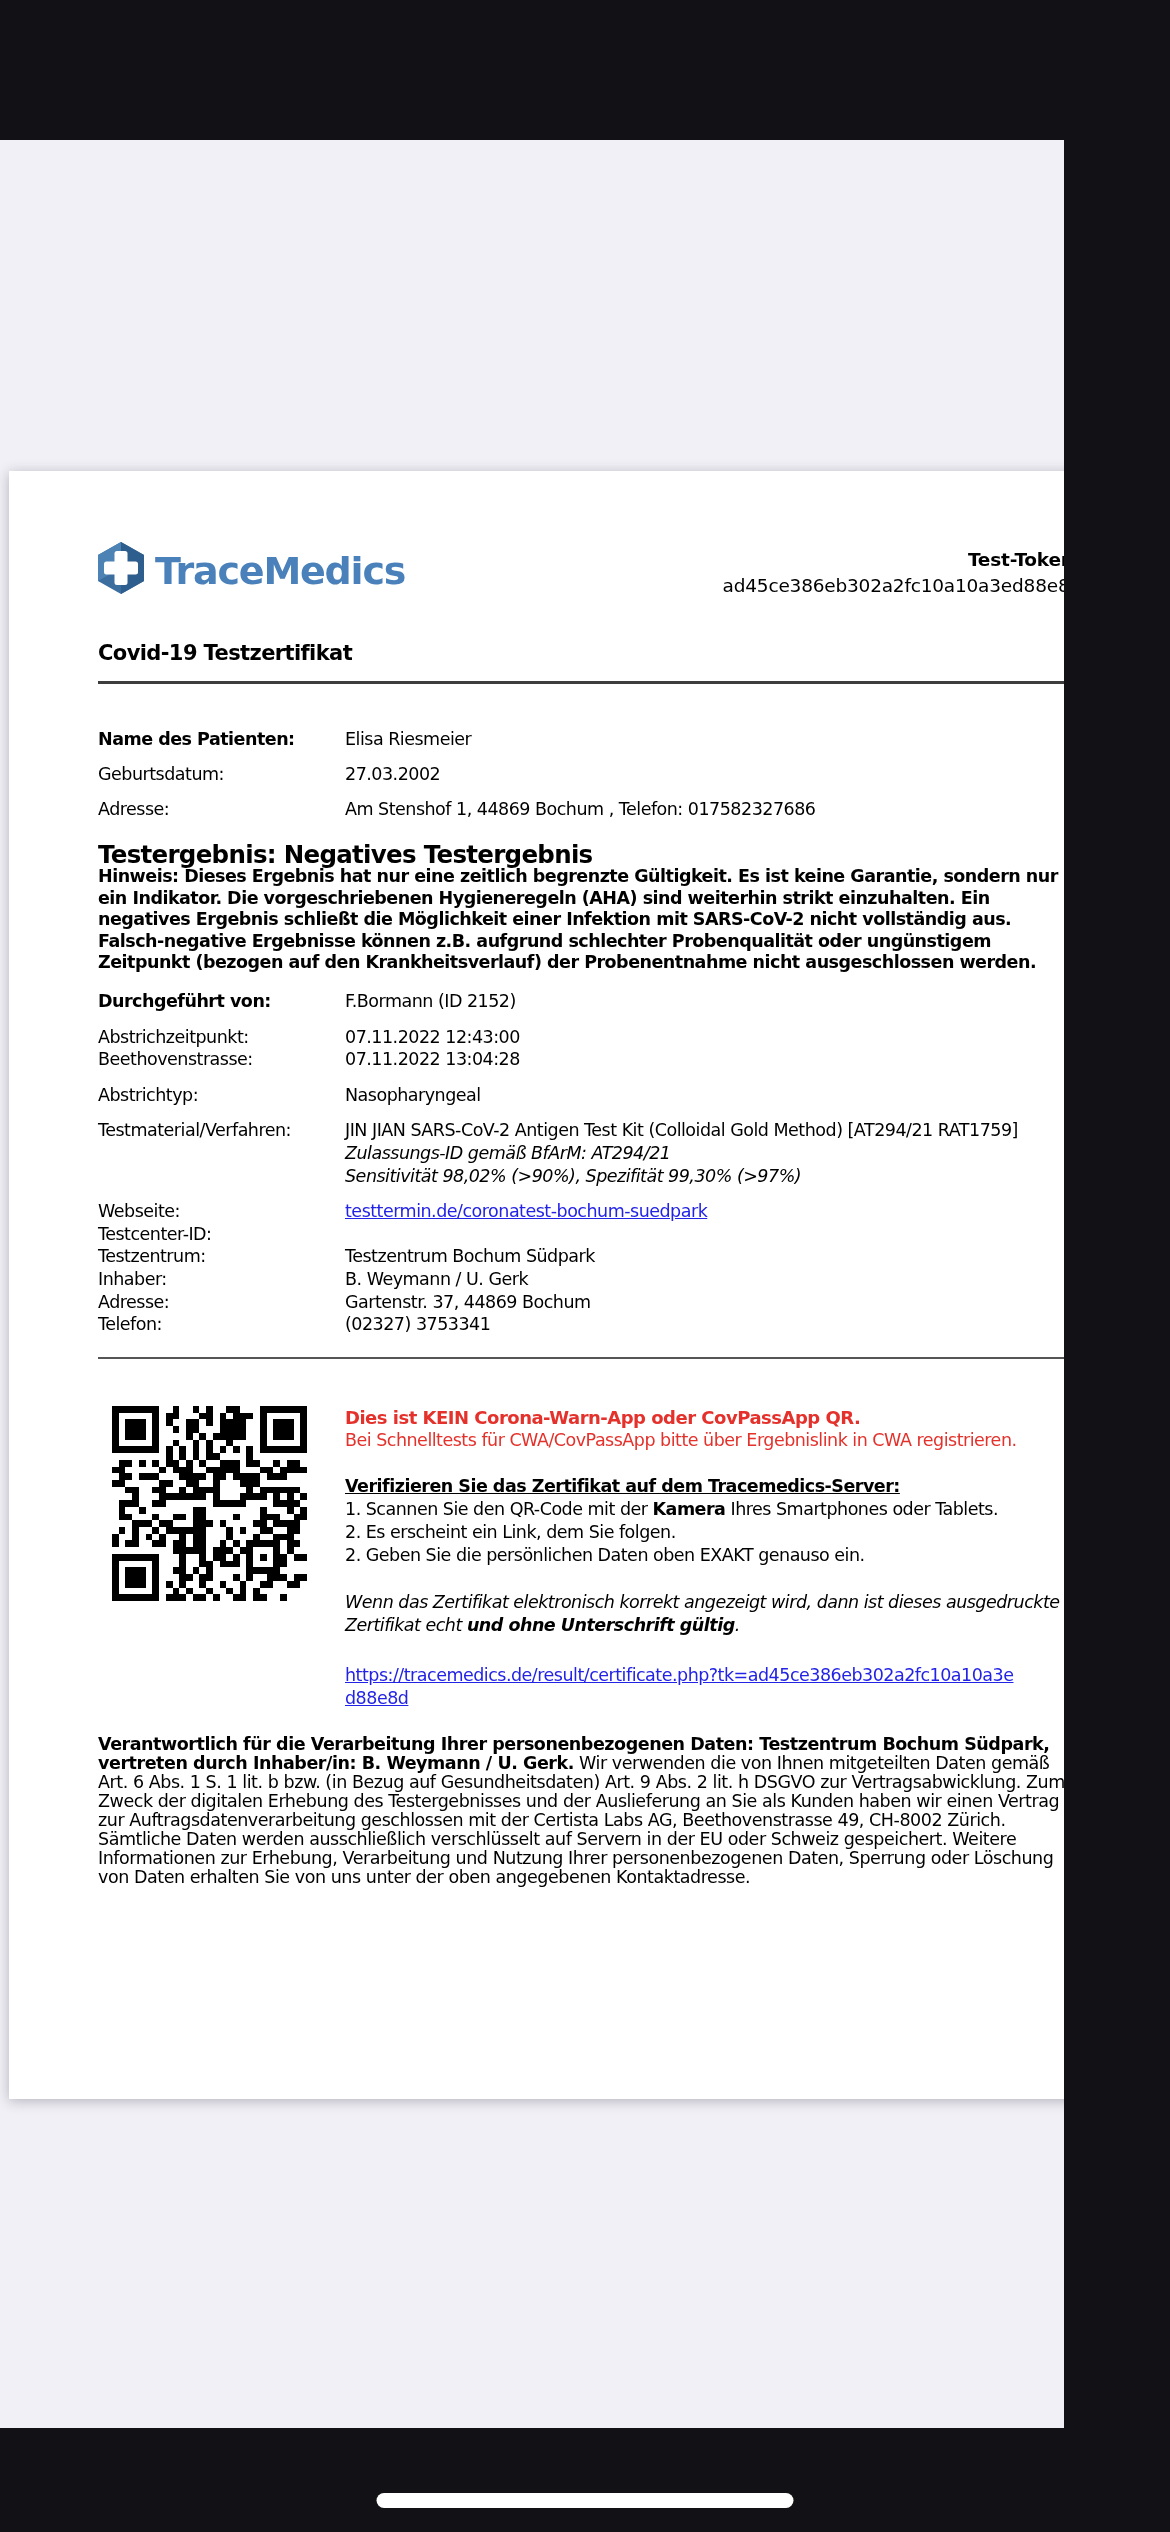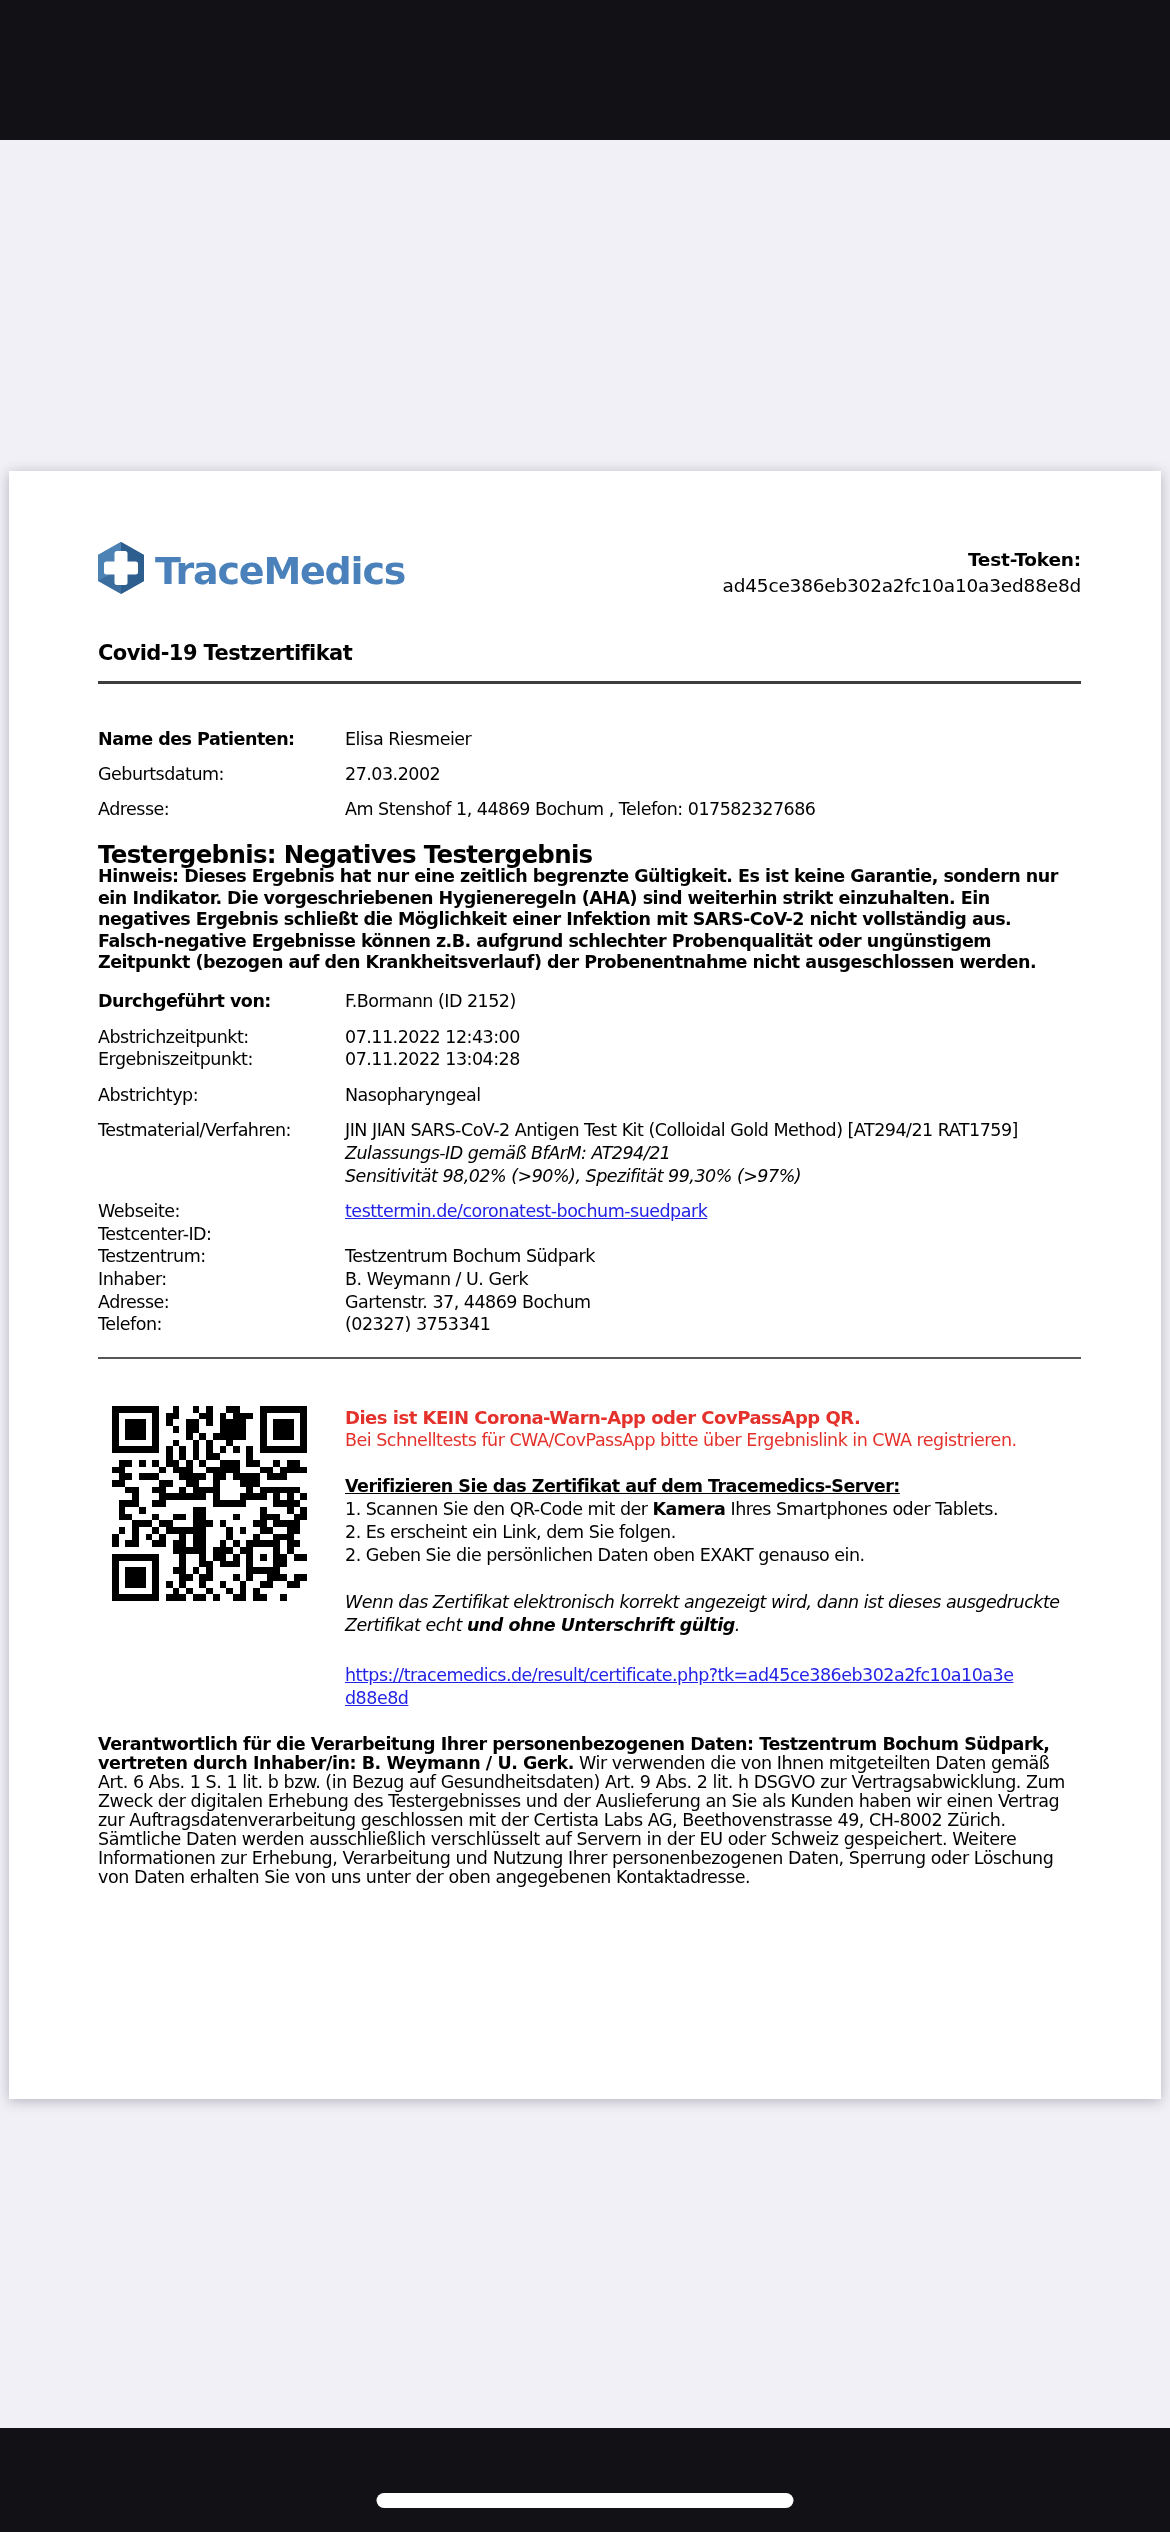--- a/index.html
+++ b/index.html
@@ -1,16 +1,16 @@
 <!DOCTYPE html>
 <html><head>
 <meta charset="utf-8">
 <style>
   html,body{margin:0;padding:0;background:#111116;}
-  .screen{position:relative;width:1170px;height:2532px;background:#c4b5fd;overflow:hidden;
+  .screen{position:relative;width:1064px;height:2532px;background:#c4b5fd;overflow:hidden;
           font-family:"DejaVu Sans",sans-serif;color:#000;}
   .viewer-bg{position:absolute;left:0;top:140px;width:1170px;height:2288px;background:#f1f0f6;}
   .sheet{position:absolute;left:9px;top:471px;width:1152px;height:1628px;background:#ffffff;
          box-shadow:0 2px 12px rgba(40,40,60,.30);overflow:hidden;}
   .page{padding:71px 80px 0 89px;font-size:17.5px;line-height:22px;letter-spacing:-0.5px;}
 
   
   .hdr{display:flex;justify-content:space-between;align-items:flex-start;}
   .brand{display:flex;align-items:center;gap:11px;}
   .brand-name{font-size:38px;font-weight:600;color:#4a81ba;letter-spacing:-1.2px;line-height:52px;}
@@ -112,21 +112,21 @@
               <span class="label b">Durchgeführt von:</span>
               <span class="value">F.Bormann (ID 2152)</span>
             </div>
           </div>
           <div class="group">
             <div class="row">
               <span class="label">Abstrichzeitpunkt:</span>
               <span class="value">07.11.2022 12:43:00</span>
             </div>
             <div class="row">
-              <span class="label">Ergebniszeitpunkt:</span>
+              <span class="label">Beethovenstrasse:</span>
               <span class="value">07.11.2022 13:04:28</span>
             </div>
           </div>
           <div class="group">
             <div class="row">
               <span class="label">Abstrichtyp:</span>
               <span class="value">Nasopharyngeal</span>
             </div>
           </div>
           <div class="group">

